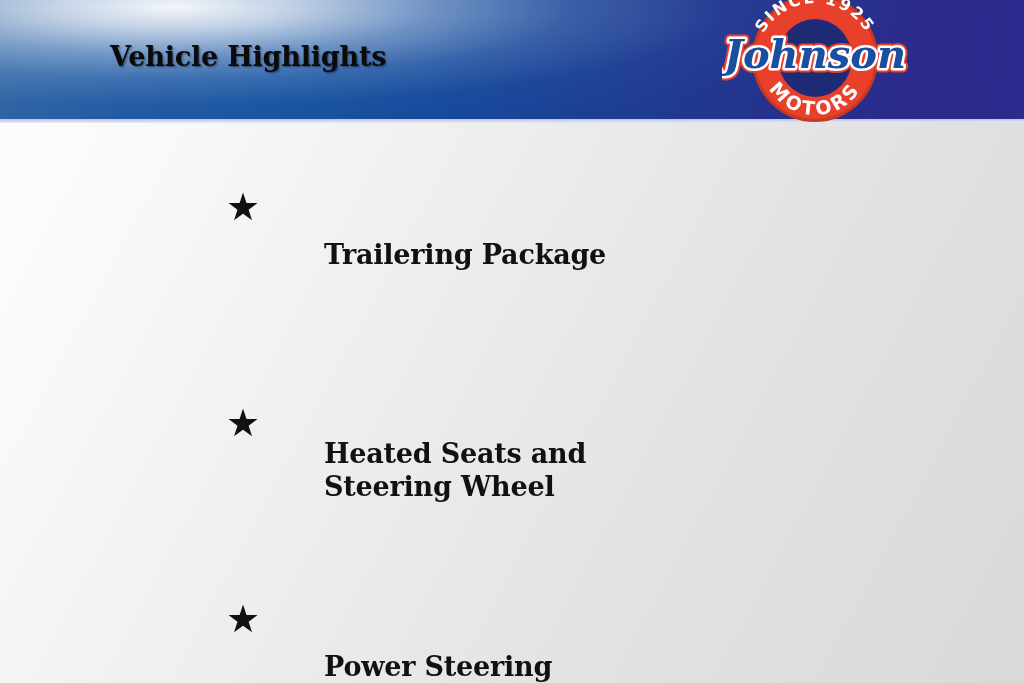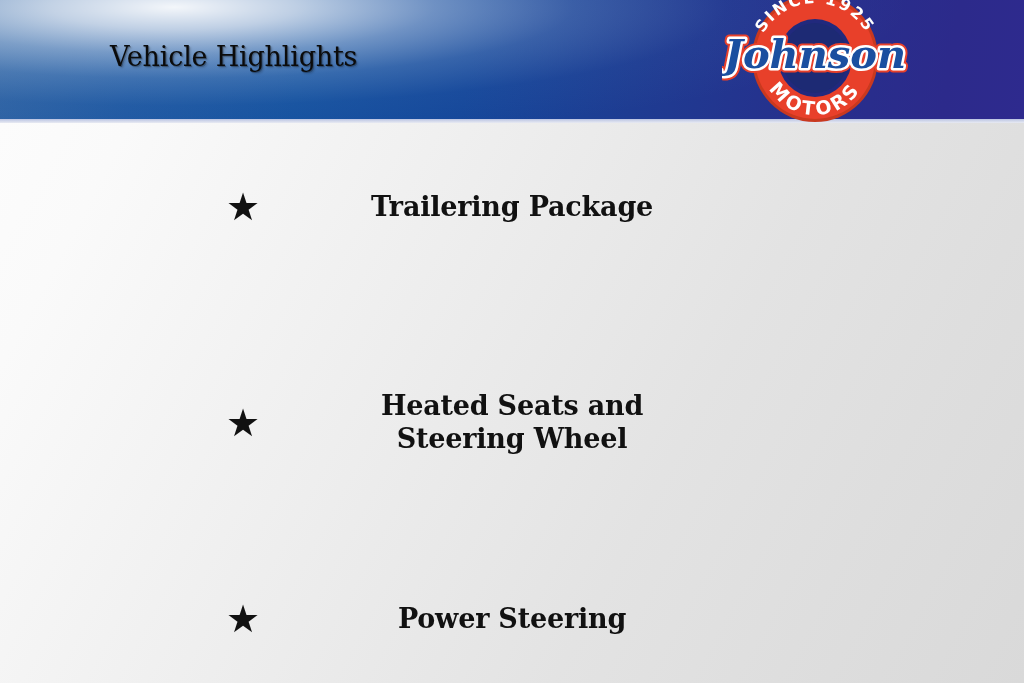--- a/index.html
+++ b/index.html
@@ -69,21 +69,21 @@
       #b9c2e2 0%,
       #cfd6ea 45%,
       #e8eaf2 100%);
   }
 
   .header-title {
     position: absolute;
     left: 110px;
     top: 41px;
     font-family: "DejaVu Serif", "Liberation Serif", serif;
-    font-weight: normal;
+    font-weight: bold;
     font-size: 27px;
     letter-spacing: -0.2px;
     color: #0b0b0b;
     text-shadow: 1px 1px 0 rgba(0,0,0,0.28), 2px 2px 2px rgba(0,0,0,0.18);
     white-space: nowrap;
   }
 
   
   .logo {
     position: absolute;
@@ -117,28 +117,28 @@
     font-family: "DejaVu Sans", "Liberation Sans", sans-serif;
     font-size: 38px;
     line-height: 1;
     color: #111111;
     transform: translateY(-50%);
   }
   .hl-text {
     position: absolute;
     left: 324px;
     width: 376px;
-    text-align: center;
     font-family: "DejaVu Serif", "Liberation Serif", serif;
     font-weight: bold;
     font-size: 27px;
     line-height: 1.22;
     letter-spacing: -0.2px;
     color: #111111;
     transform: translateY(-50%);
+    margin-top: 48px;
   }
 </style>
 </head>
 <body>
 
 <div class="slide">
 
   <div class="header">
     <div class="header-title">Vehicle Highlights</div>
   </div>

